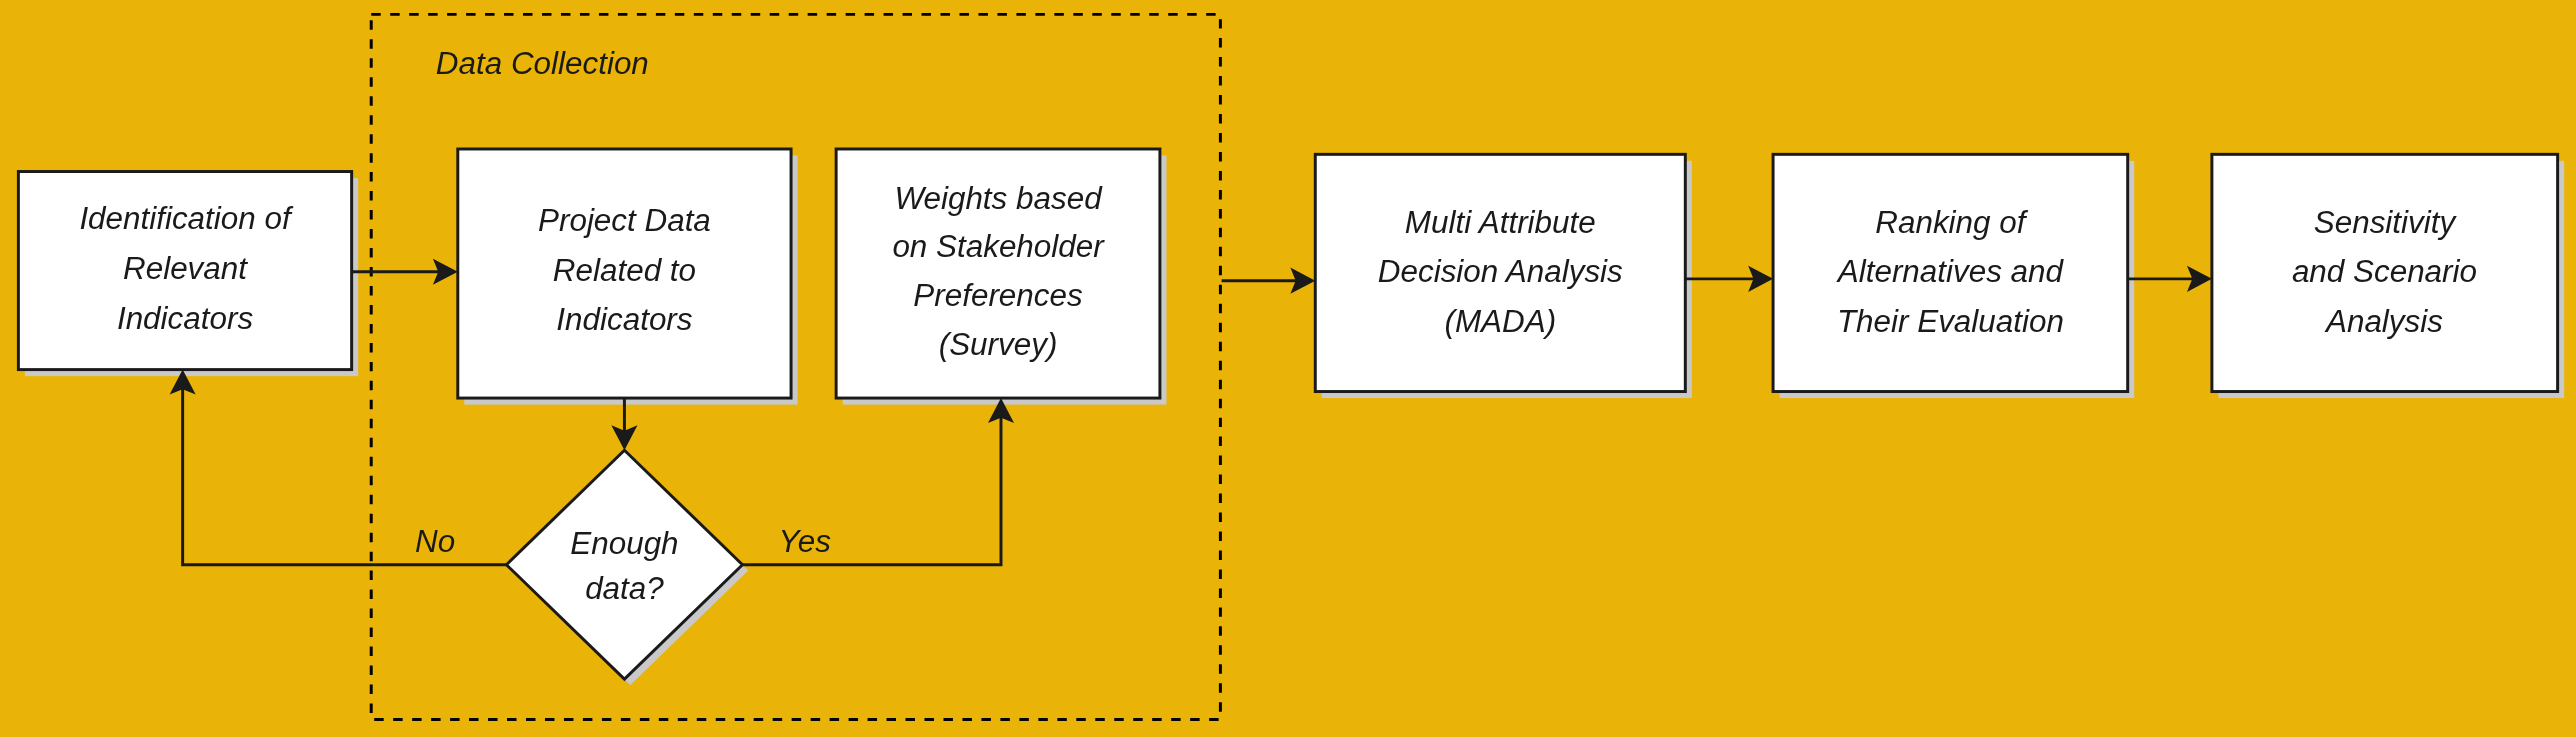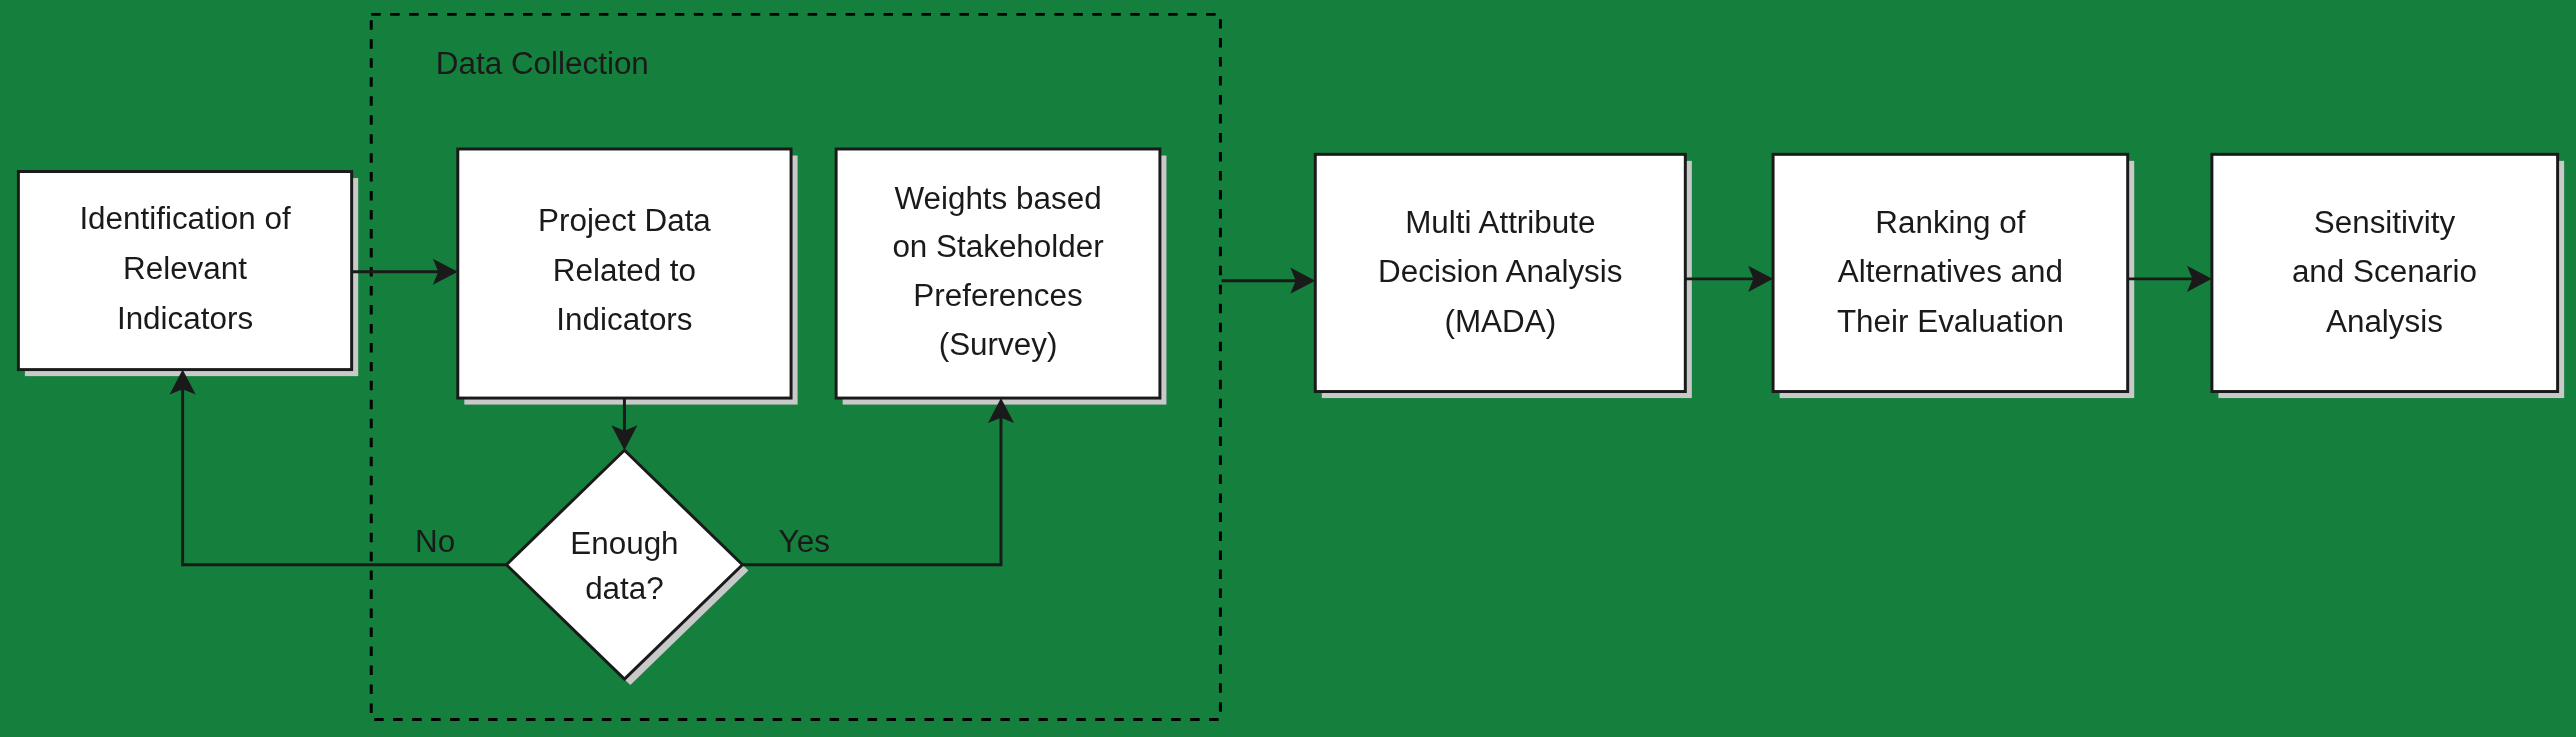--- a/index.html
+++ b/index.html
@@ -4,22 +4,23 @@
 <style>
   html, body {
     margin: 0;
     padding: 0;
     background: #ffffff;
   }
   #stage {
     position: relative;
     width: 2576px;
     height: 738px;
-    background: #15803d;
-    font-family: "Liberation Sans", sans-serif;
+    background: #eab308;
+    font-family: "Liberation Sans", sans-serif;
+    font-style: italic;
   }
   svg#diagram {
     position: absolute;
     inset: 0;
     width: 2576px;
     height: 738px;
     display: block;
   }
   .node-rect {
     fill: #ffffff;

